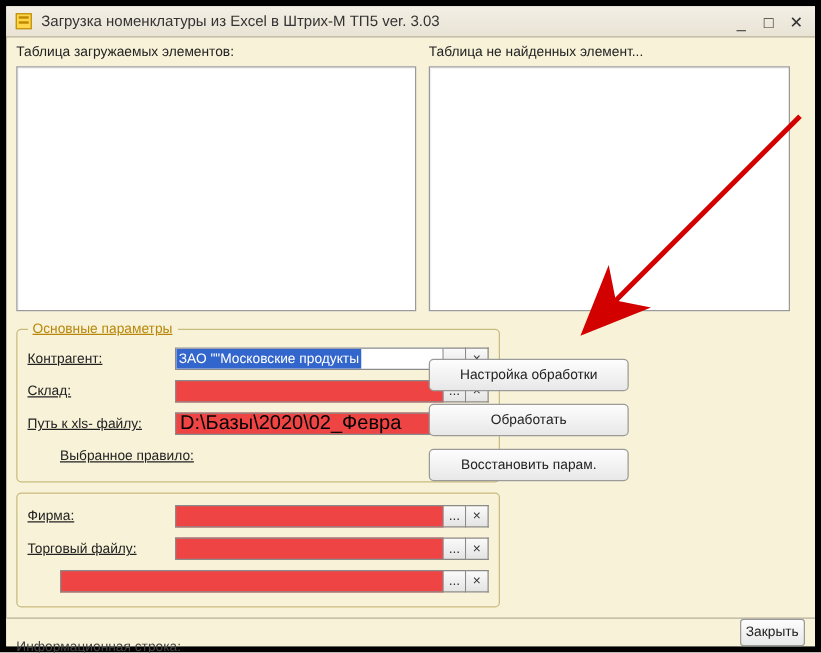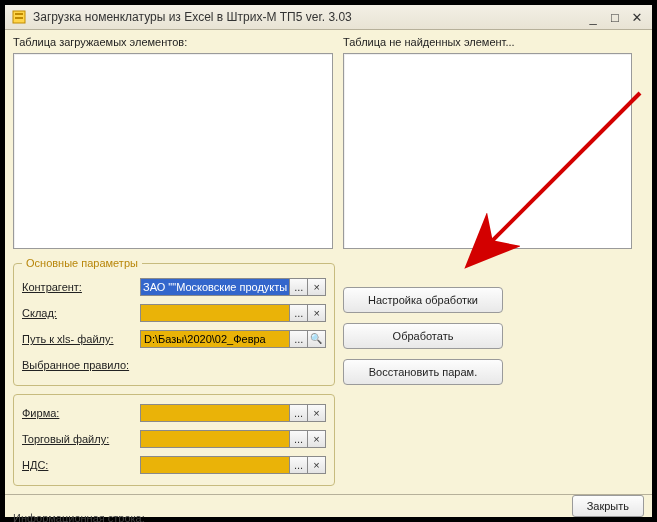--- a/index.html
+++ b/index.html
@@ -69,45 +69,46 @@
   fieldset {
     border: 1px solid #c7bb7e;
     border-radius: 4px;
     margin: 8px 0 0 0;
     padding: 8px 8px 10px 8px;
   }
   legend {
     color: #b8860b;
     padding: 0 4px;
     font-size: 11px;
+    text-decoration: underline;
   }
   .form-row {
     display:flex;
     align-items:center;
     margin-bottom: 6px;
     min-height: 20px;
   }
-  .form-row:last-child { margin-bottom: 0; }
+  .form-row:last-child { margin-bottom: 0; margin-left: 26px; }
   .form-label {
     width: 118px;
     color: #222;
     font-size: 11px;
     text-decoration: underline;
   }
   .form-field {
     flex:1;
     display:flex;
     align-items:stretch;
   }
   .text-input {
     flex:1;
     height: 18px;
     border: 1px solid #8a8a8a;
-    background:#eab308;
-    font-size: 11px;
+    background:#ef4444;
+    font-size: 16px;
     padding: 0 3px;
     box-sizing: border-box;
     min-width: 0;
   }
   .selected-value {
     flex:1;
     height:18px;
     border:1px solid #8a8a8a;
     background:#fff;
     color:#000;
@@ -168,21 +169,21 @@
     display:flex;
     align-items:center;
     padding: 0 8px;
     font-size: 11px;
     color:#444;
     background: #f8f3d8;
   }
   .statusbar .status-text { flex:1;margin-top:24px; }
   .close-btn {
     height: 20px;
-    padding: 0 14px;
+    padding: 0 4px;
     border: 1px solid #9a9a9a;
     background: linear-gradient(#fdfdfd,#e8e8e8);
     border-radius: 3px;
     font-size: 11px;
     color:#222;
     display:flex; align-items:center; justify-content:center;
     cursor: default;
   }
   
   .arrow-svg {
@@ -272,21 +273,20 @@
         <div class="form-row">
           <div class="form-label">Торговый файлу:</div>
           <div class="form-field">
             <input class="text-input" value="" style="">
             <div class="mini-btn">...</div>
             <div class="mini-btn">×</div>
           </div>
         </div>
 
         <div class="form-row">
-          <div class="form-label">НДС:</div>
           <div class="form-field">
             <input class="text-input" value="" style="">
             <div class="mini-btn">...</div>
             <div class="mini-btn">×</div>
           </div>
         </div>
       </fieldset>
     </div>
 
     <div class="right-col">

